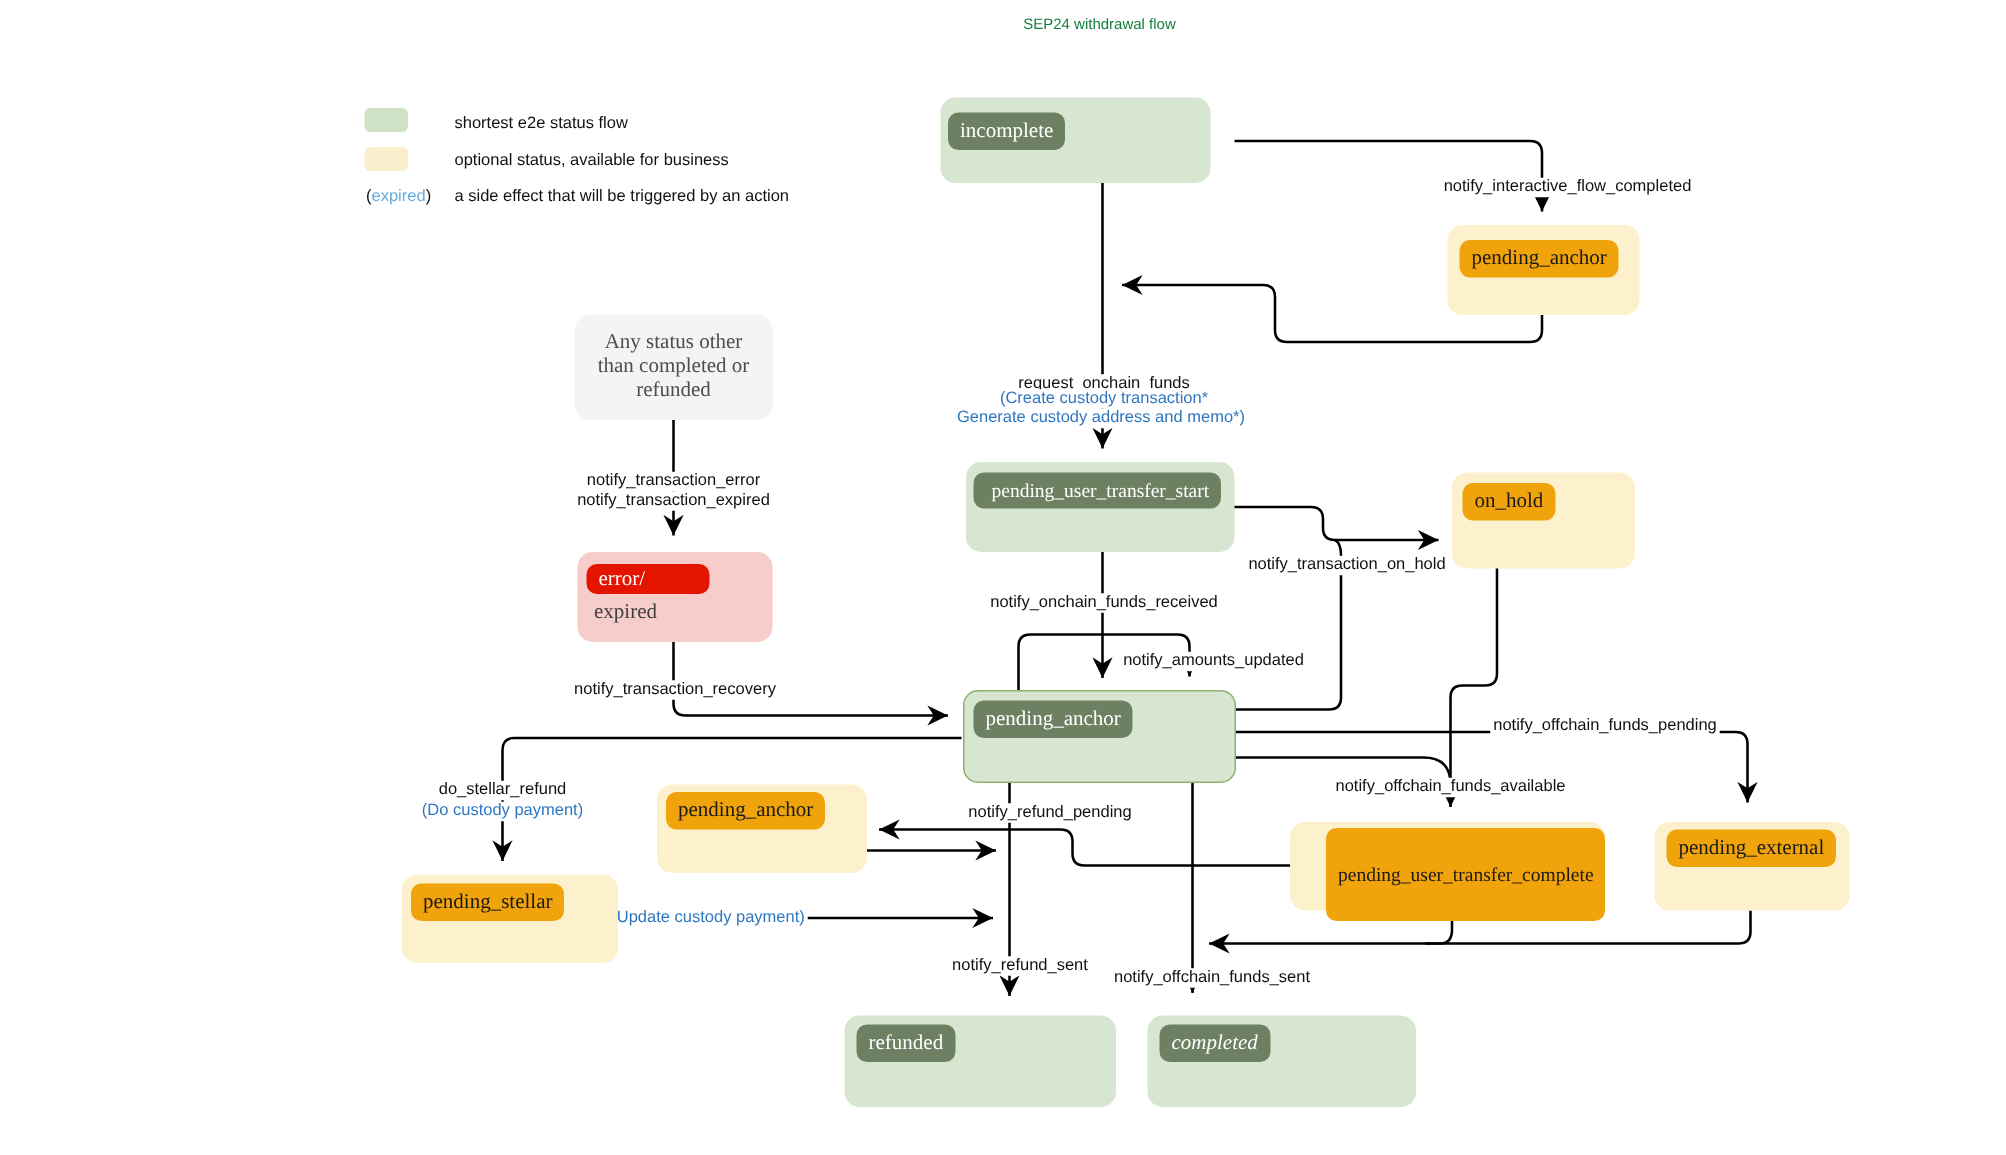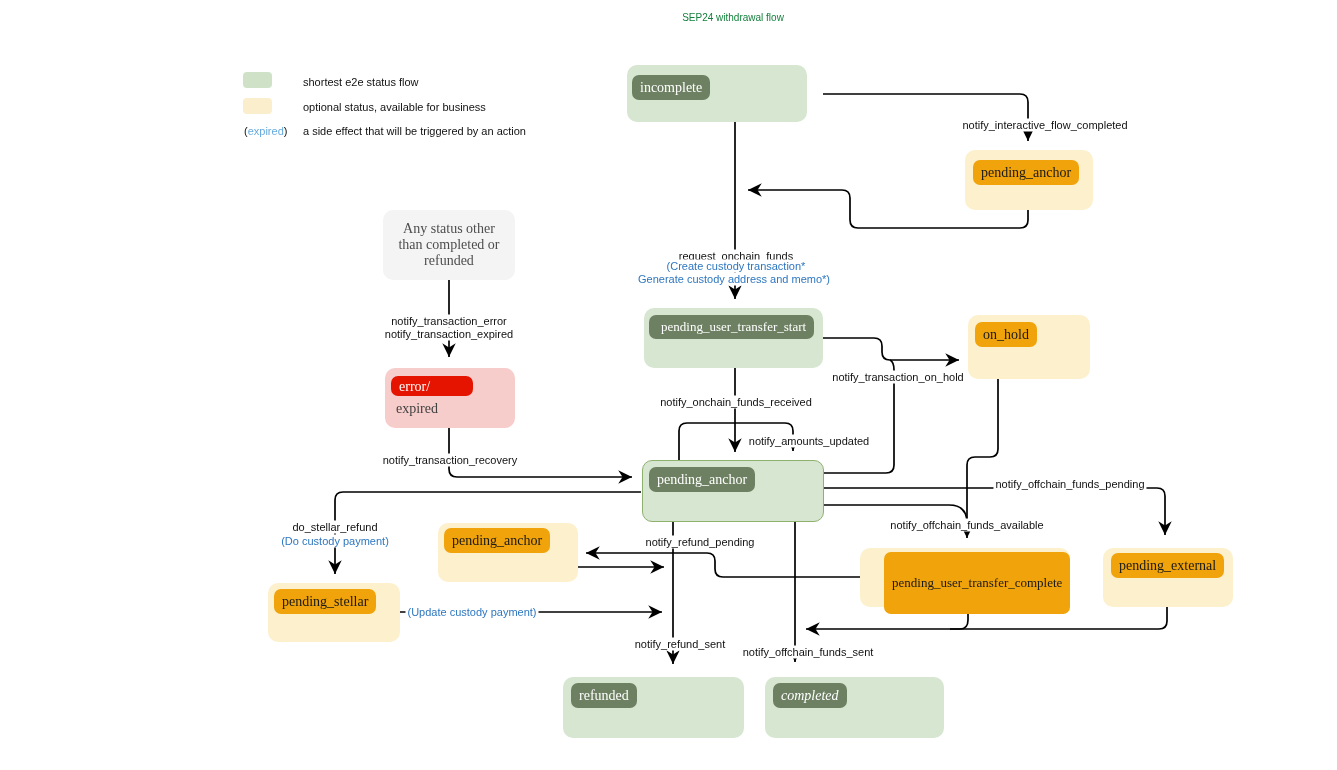--- a/index.html
+++ b/index.html
@@ -110,21 +110,21 @@
   </div>
 
   <div class="node green bordered" style="left:642px;top:460px;width:180px;height:60px;">
     <div class="tag dark" style="left:6px;top:6px;">pending_anchor</div>
   </div>
 
   <div class="node cream" style="left:438px;top:523px;width:140px;height:59px;">
     <div class="tag orange" style="left:6px;top:5px;">pending_anchor</div>
   </div>
 
-  <div class="node cream" style="left:268px;top:583px;width:132px;height:59px;">
+  <div class="node cream" style="left:268px;top:583px;width:144px;height:59px;">
     <div class="tag orange" style="left:6px;top:6px;">pending_stellar</div>
   </div>
 
   <div class="node cream" style="left:860px;top:548px;width:210px;height:59px;">
     <div class="tag orange small" style="left:24px;top:4px;padding:24px 8px;">pending_user_transfer_complete</div>
   </div>
 
   <div class="node cream" style="left:1103px;top:548px;width:130px;height:59px;">
     <div class="tag orange" style="left:8px;top:5px;">pending_external</div>
   </div>

